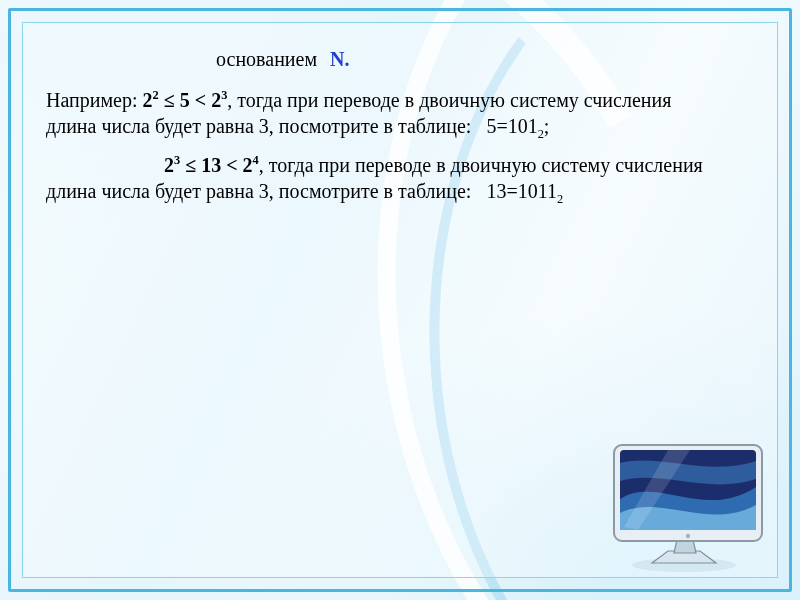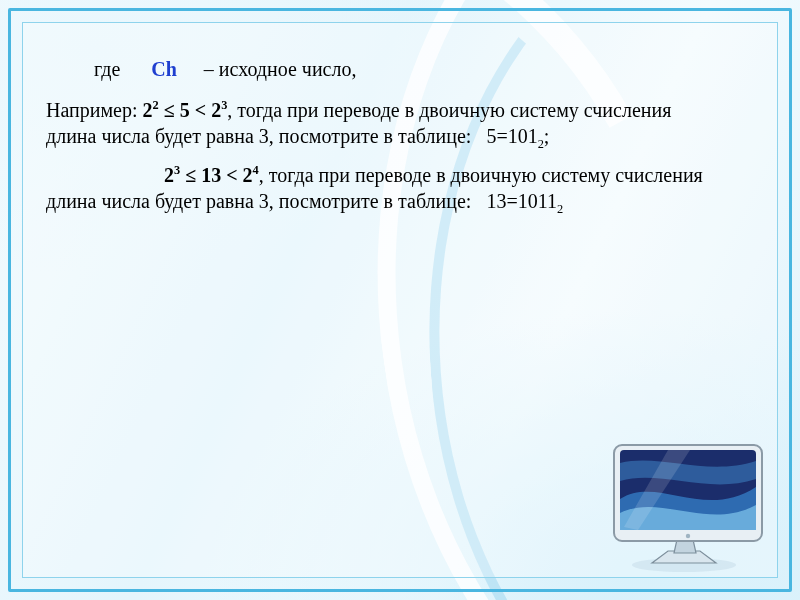--- a/index.html
+++ b/index.html
@@ -188,27 +188,26 @@
   <div class="swoosh sw4"></div>
   <div class="swoosh sw5"></div>
 
   <div class="frame-outer"></div>
   <div class="frame-inner"></div>
 
   <div class="content">
 
 
 
-    <div class="where">
-      <span>где</span>
-      <span class="ch">Ch</span>
-      <span>– исходное число,</span>
+
+
+    <div class="line3">
+      <span>основанием</span>
+      <span class="N">N.</span>
     </div>
-
-
 
     <div class="para p1">
       <span>Например:</span>
       <span class="b">
         <span>2</span><sup>2</sup>
         <span>≤ 5 &lt;</span>
         <span>2</span><sup>3</sup></span><span>,</span>
       <span>тогда при переводе в двоичную</span>
       <span>систему счисления длина числа будет равна 3,  посмотрите</span>
       <span>в таблице:</span>

